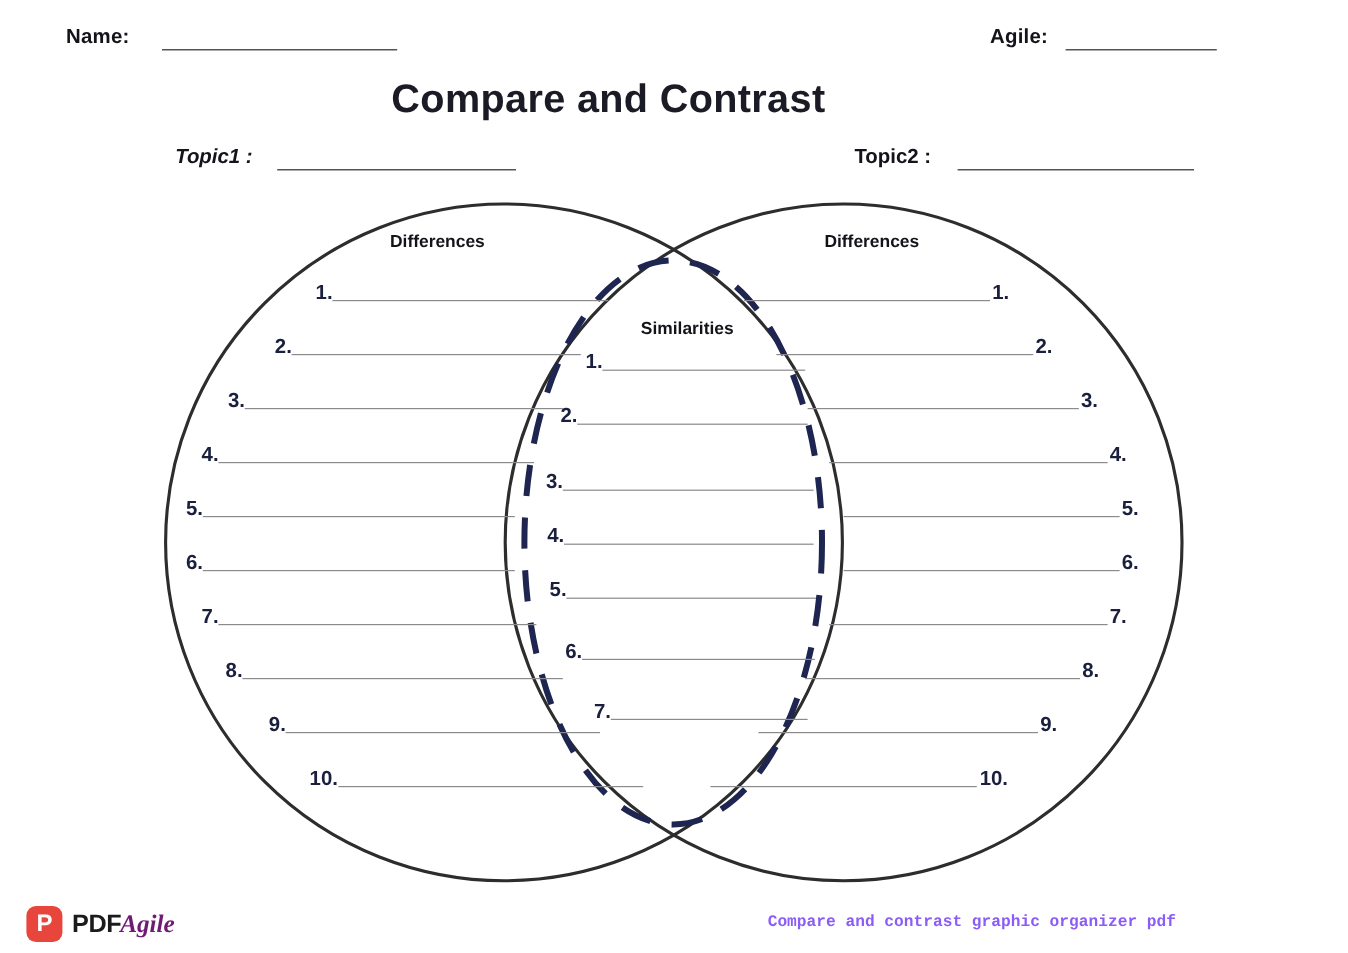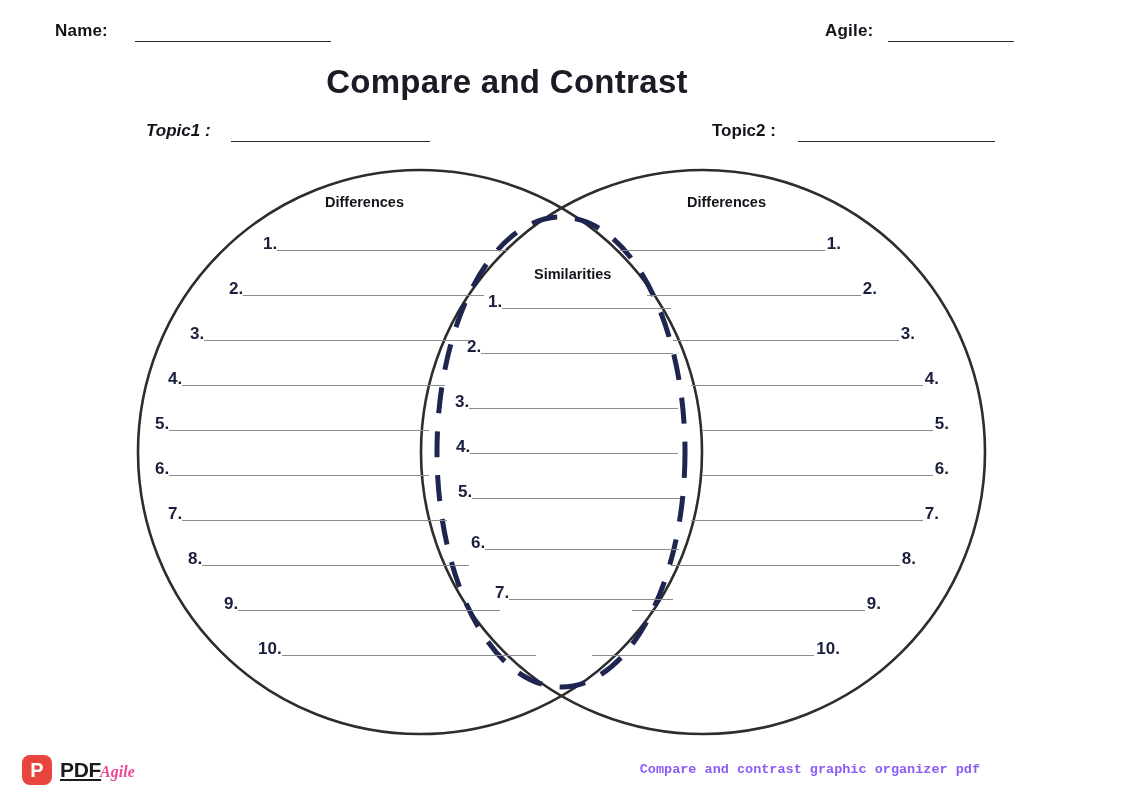--- a/index.html
+++ b/index.html
@@ -136,28 +136,27 @@
   }
   #brand-wordmark {
     display: flex;
     align-items: baseline;
   }
   #brand-pdf {
     font-size: 21px;
     font-weight: bold;
     color: #1b1b1b;
     letter-spacing: -.3px;
-    text-decoration: underline;
   }
   #brand-agile {
     font-family: "Liberation Serif", serif;
     font-style: italic;
-    font-size: 16px;
-    font-weight: bold;
-    color: #ec4899;
+    font-size: 21px;
+    font-weight: bold;
+    color: #701a75;
     margin-left: -1px;
   }
   #footer-note {
     position: absolute;
     right: 34px;
     top: 762px;
     font-size: 13.5px;
     font-weight: bold;
     color: #8b5cf6;
     white-space: nowrap;

